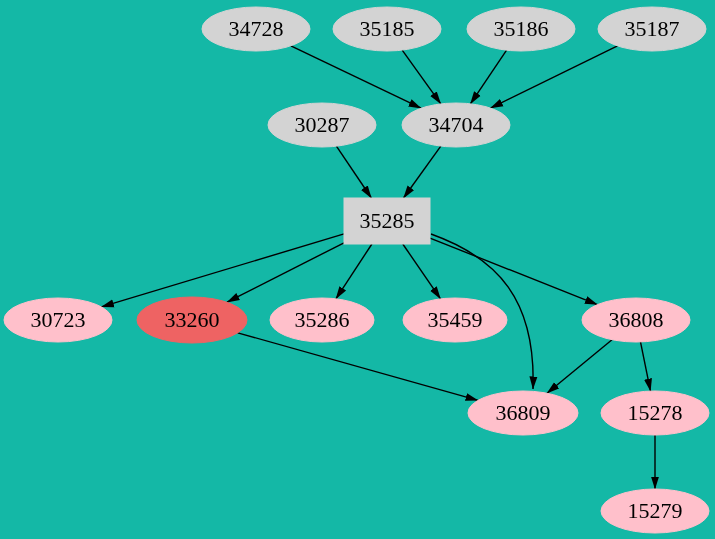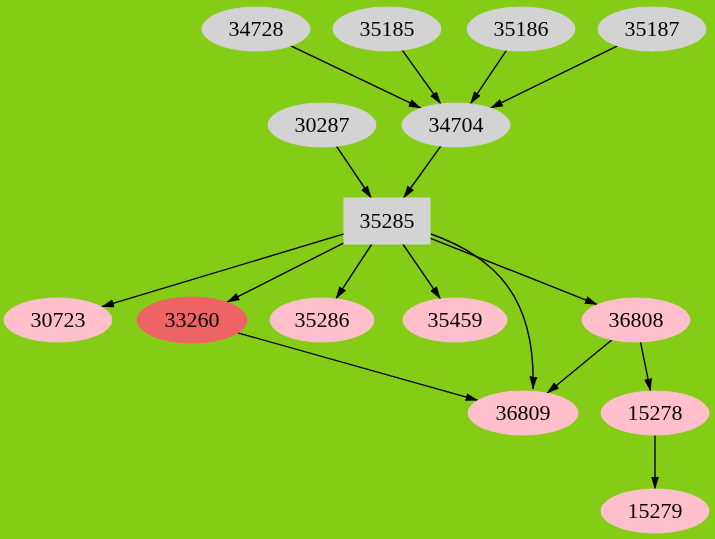--- a/index.html
+++ b/index.html
@@ -3,21 +3,21 @@
 <meta charset="utf-8">
 <style>
   html, body {
     margin: 0;
     padding: 0;
     background: #ffffff;
   }
   .canvas-wrap {
     width: 715px;
     height: 539px;
-    background: #84cc16;
+    background: #14b8a6;
     position: relative;
     overflow: hidden;
   }
   svg text {
     font-family: "Liberation Serif", "DejaVu Serif", serif;
     font-size: 22px;
     fill: #000000;
   }
 </style>
 </head>

